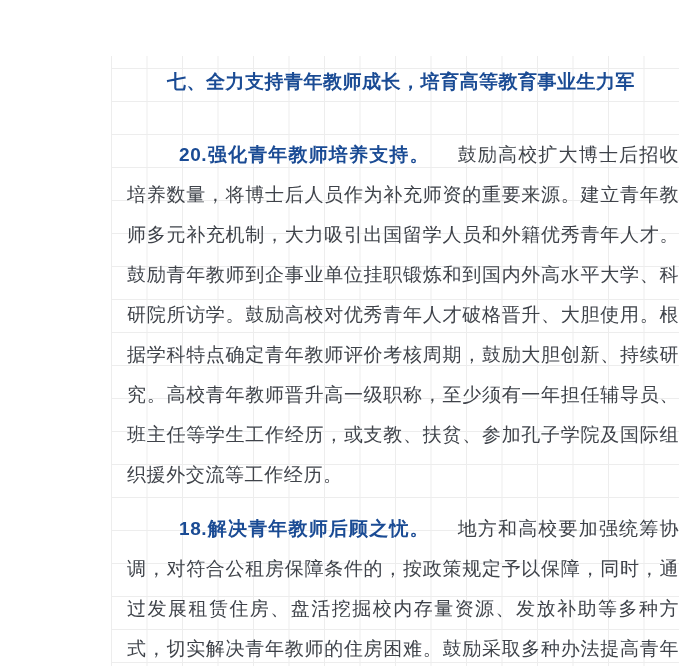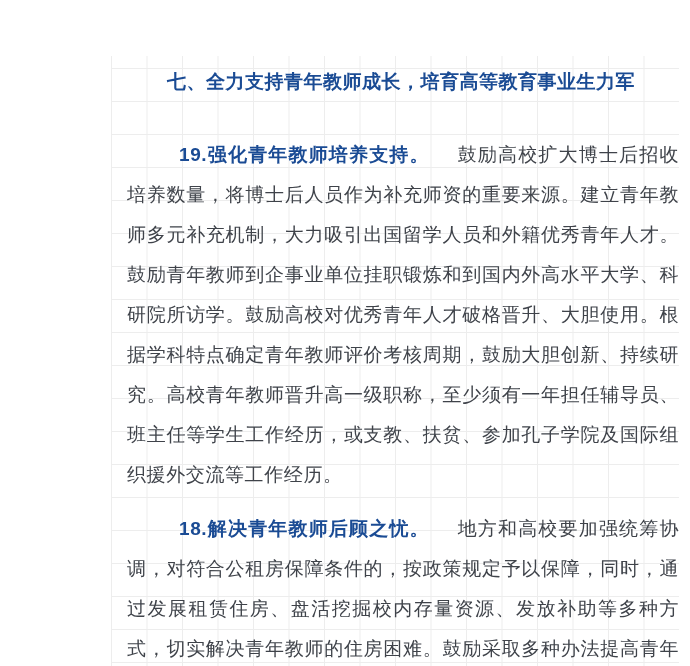--- a/index.html
+++ b/index.html
@@ -66,17 +66,17 @@
 </style>
 </head>
 <body>
 
 <div class="page">
   <div class="grid-backdrop"></div>
 
   <div class="content">
     <h2 class="section-title">七、全力支持青年教师成长，培育高等教育事业生力军</h2>
 
-    <p class="body-para para-18"><span class="lead">19.强化青年教师培养支持。</span><span>鼓励高校扩大博士后招收培养数量，将博士后人员作为补充师资的重要来源。建立青年教师多元补充机制，大力吸引出国留学人员和外籍优秀青年人才。鼓励青年教师到企事业单位挂职锻炼和到国内外高水平大学、科研院所访学。鼓励高校对优秀青年人才破格晋升、大胆使用。根据学科特点确定青年教师评价考核周期，鼓励大胆创新、持续研究。高校青年教师晋升高一级职称，至少须有一年担任辅导员、班主任等学生工作经历，或支教、扶贫、参加孔子学院及国际组织援外交流等工作经历。</span></p>
+    <p class="body-para para-18"><span class="lead">20.强化青年教师培养支持。</span><span>鼓励高校扩大博士后招收培养数量，将博士后人员作为补充师资的重要来源。建立青年教师多元补充机制，大力吸引出国留学人员和外籍优秀青年人才。鼓励青年教师到企事业单位挂职锻炼和到国内外高水平大学、科研院所访学。鼓励高校对优秀青年人才破格晋升、大胆使用。根据学科特点确定青年教师评价考核周期，鼓励大胆创新、持续研究。高校青年教师晋升高一级职称，至少须有一年担任辅导员、班主任等学生工作经历，或支教、扶贫、参加孔子学院及国际组织援外交流等工作经历。</span></p>
 
     <p class="body-para para-19"><span class="lead">18.解决青年教师后顾之忧。</span><span>地方和高校要加强统筹协调，对符合公租房保障条件的，按政策规定予以保障，同时，通过发展租赁住房、盘活挖掘校内存量资源、发放补助等多种方式，切实解决青年教师的住房困难。鼓励采取多种办法提高青年教师待遇，确保青年教师将精力放在教学科研上。鼓励高校与社会力量、政府合作举办幼儿园和中小学，解决青年教师子女入托入学问题。重视青年教师身心健康，关心关爱青年教师。</span></p>
   </div>
 </div>
 
 </body></html>

